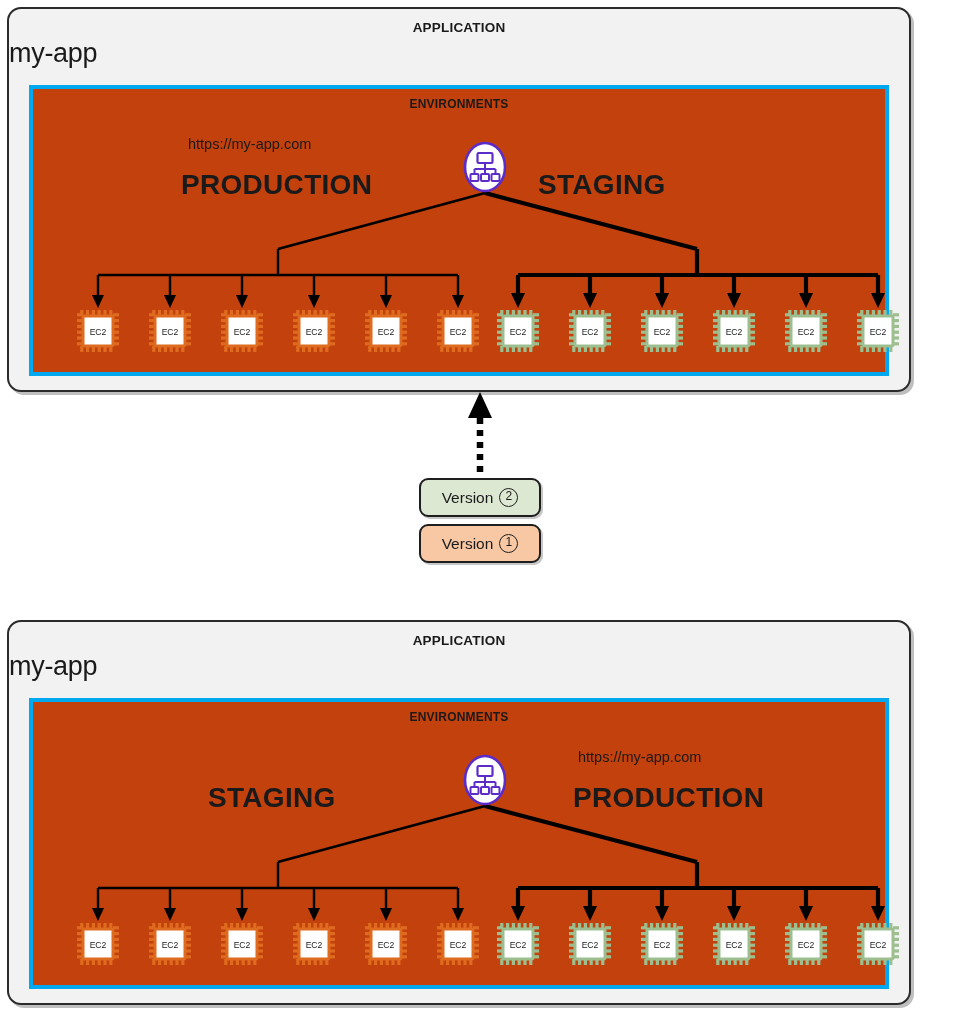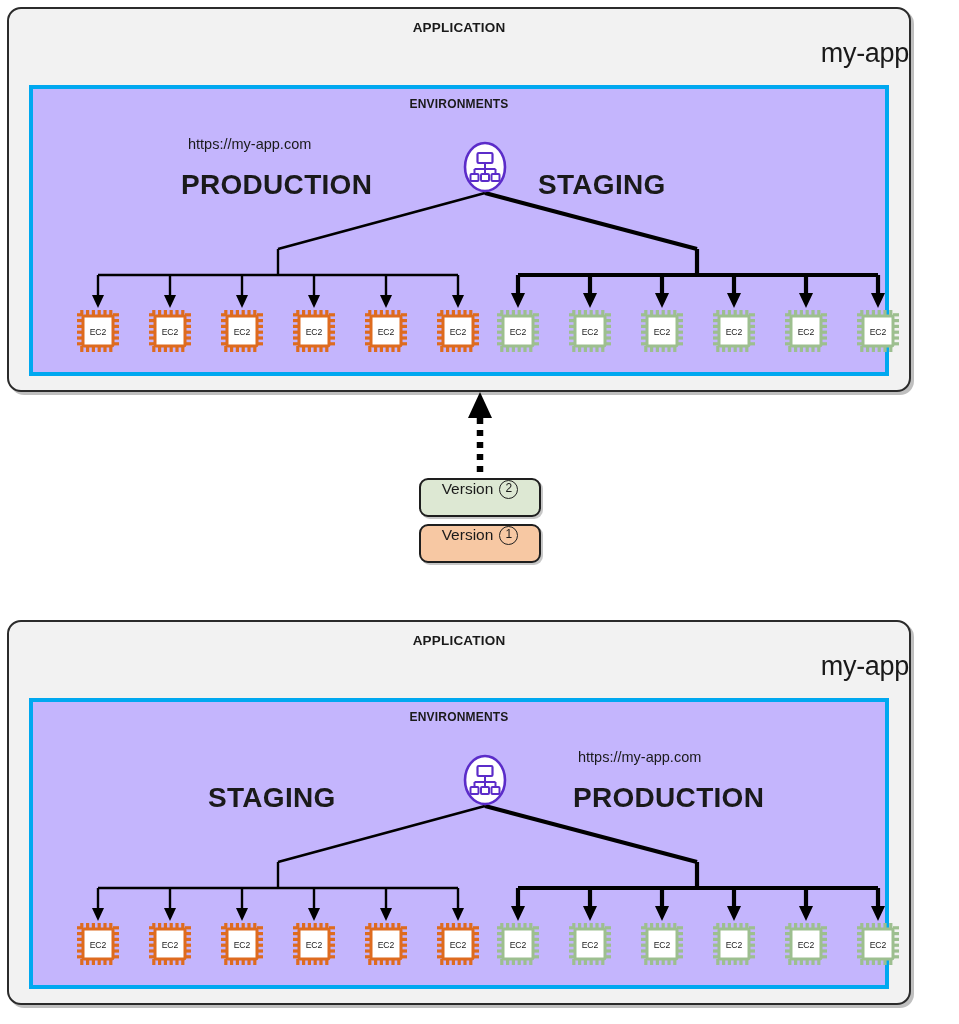--- a/index.html
+++ b/index.html
@@ -31,36 +31,35 @@
   .app-panel.bottom { top: 620px; height: 385px; }
 
   .app-label {
     text-align: center;
     font-size: 13.5px;
     font-weight: bold;
     letter-spacing: 0.2px;
     margin-top: 11px;
   }
   .app-title {
-    text-align: right;
+    text-align: left;
     font-size: 27px;
     font-weight: 400;
     margin-top: 3px;
     letter-spacing: -0.3px;
-    padding-left: 40px;
   }
 
   
   .env-panel {
     position: absolute;
     left: 20px;
     right: 20px;
     top: 76px;
     bottom: 14px;
-    background: #c4b5fd;
+    background: #c2410c;
     border: 4px solid #00a8f0;
     box-sizing: border-box;
   }
   .env-label {
     text-align: center;
     font-size: 12px;
     font-weight: bold;
     letter-spacing: 0.2px;
     margin-top: 8px;
   }
@@ -112,20 +111,21 @@
     left: 419px;
     top: 478px;
     width: 122px;
   }
   .version-box {
     height: 39px;
     border: 2px solid #1e1e1e;
     border-radius: 9px;
     box-sizing: border-box;
     display: flex;
+    align-items: center;
     justify-content: center;
     font-size: 15.5px;
     box-shadow: 2px 2px 0 rgba(0,0,0,0.22);
   }
   .version-box.v2 { background: #dde8d3; }
   .version-box.v1 { background: #f7c8a3; margin-top: 7px; }
   .vnum {
     display: inline-block;
     width: 17px;
     height: 17px;

